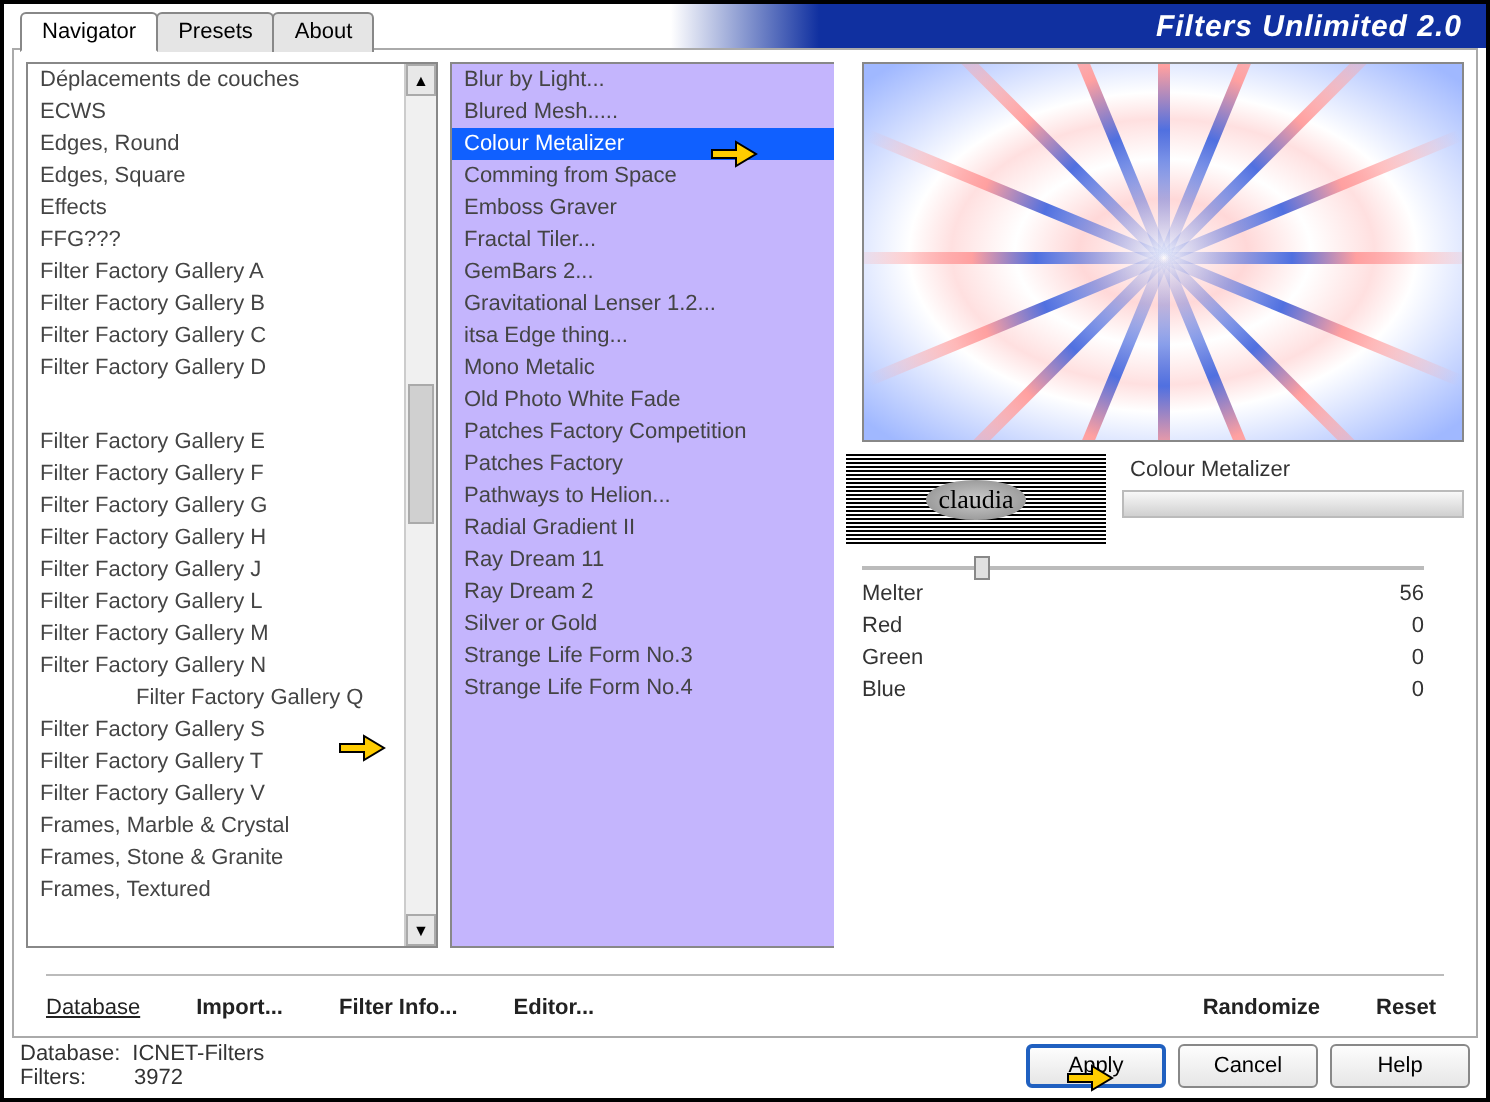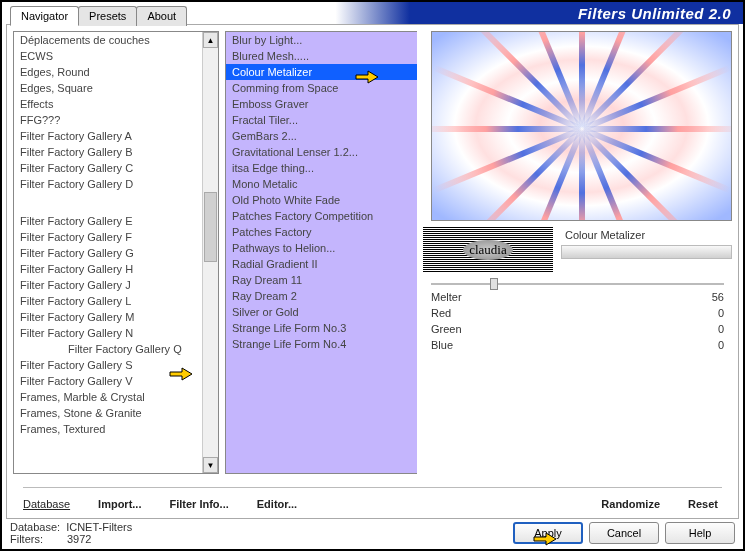--- a/index.html
+++ b/index.html
@@ -172,21 +172,21 @@
   }
   .title-bar {
     height: 14px;
     background: linear-gradient(#f8f8f8, #d0d0d0);
     border: 1px solid #bbb;
     margin-top: 2px;
   }
   .sliders {
     margin-top: 10px;
     margin-left: 4px;
-    margin-right: 4px;
+    margin-right: 16px;
   }
   .slider-row {
     display: flex;
     justify-content: space-between;
     padding: 2px 4px;
     font-size: 11px;
     color: #333;
   }
   .slider-track {
     height: 2px;
@@ -285,20 +285,21 @@
         <div class="list-item" style="padding-right: 18px; margin-top: 21px;">Filter Factory Gallery E</div>
         <div class="list-item" style="padding-right: 18px;">Filter Factory Gallery F</div>
         <div class="list-item" style="padding-right: 18px;">Filter Factory Gallery G</div>
         <div class="list-item" style="padding-right: 18px;">Filter Factory Gallery H</div>
         <div class="list-item" style="padding-right: 18px;">Filter Factory Gallery J</div>
         <div class="list-item" style="padding-right: 18px;">Filter Factory Gallery L</div>
         <div class="list-item" style="padding-right: 18px;">Filter Factory Gallery M</div>
         <div class="list-item" style="padding-right: 18px;">Filter Factory Gallery N</div>
         <div class="list-item" style="padding-right: 18px; margin-left: 48px;">Filter Factory Gallery Q</div>
         <div class="list-item" style="padding-right: 18px;">Filter Factory Gallery S</div>
+        <div class="list-item" style="padding-right: 18px;">Filter Factory Gallery T</div>
         <div class="list-item" style="padding-right: 18px;">Filter Factory Gallery V</div>
         <div class="list-item" style="padding-right: 18px;">Frames, Marble &amp; Crystal</div>
         <div class="list-item" style="padding-right: 18px;">Frames, Stone &amp; Granite</div>
         <div class="list-item" style="padding-right: 18px;">Frames, Textured</div>
         <div class="scrollbar">
         <div class="sb-btn">▲</div>
         <div class="sb-thumb" style="top:160px;height:70px;"></div>
         <div class="sb-btn" style="position:absolute;bottom:0;left:0;right:0;">▼</div>
       </div>
     </div>

